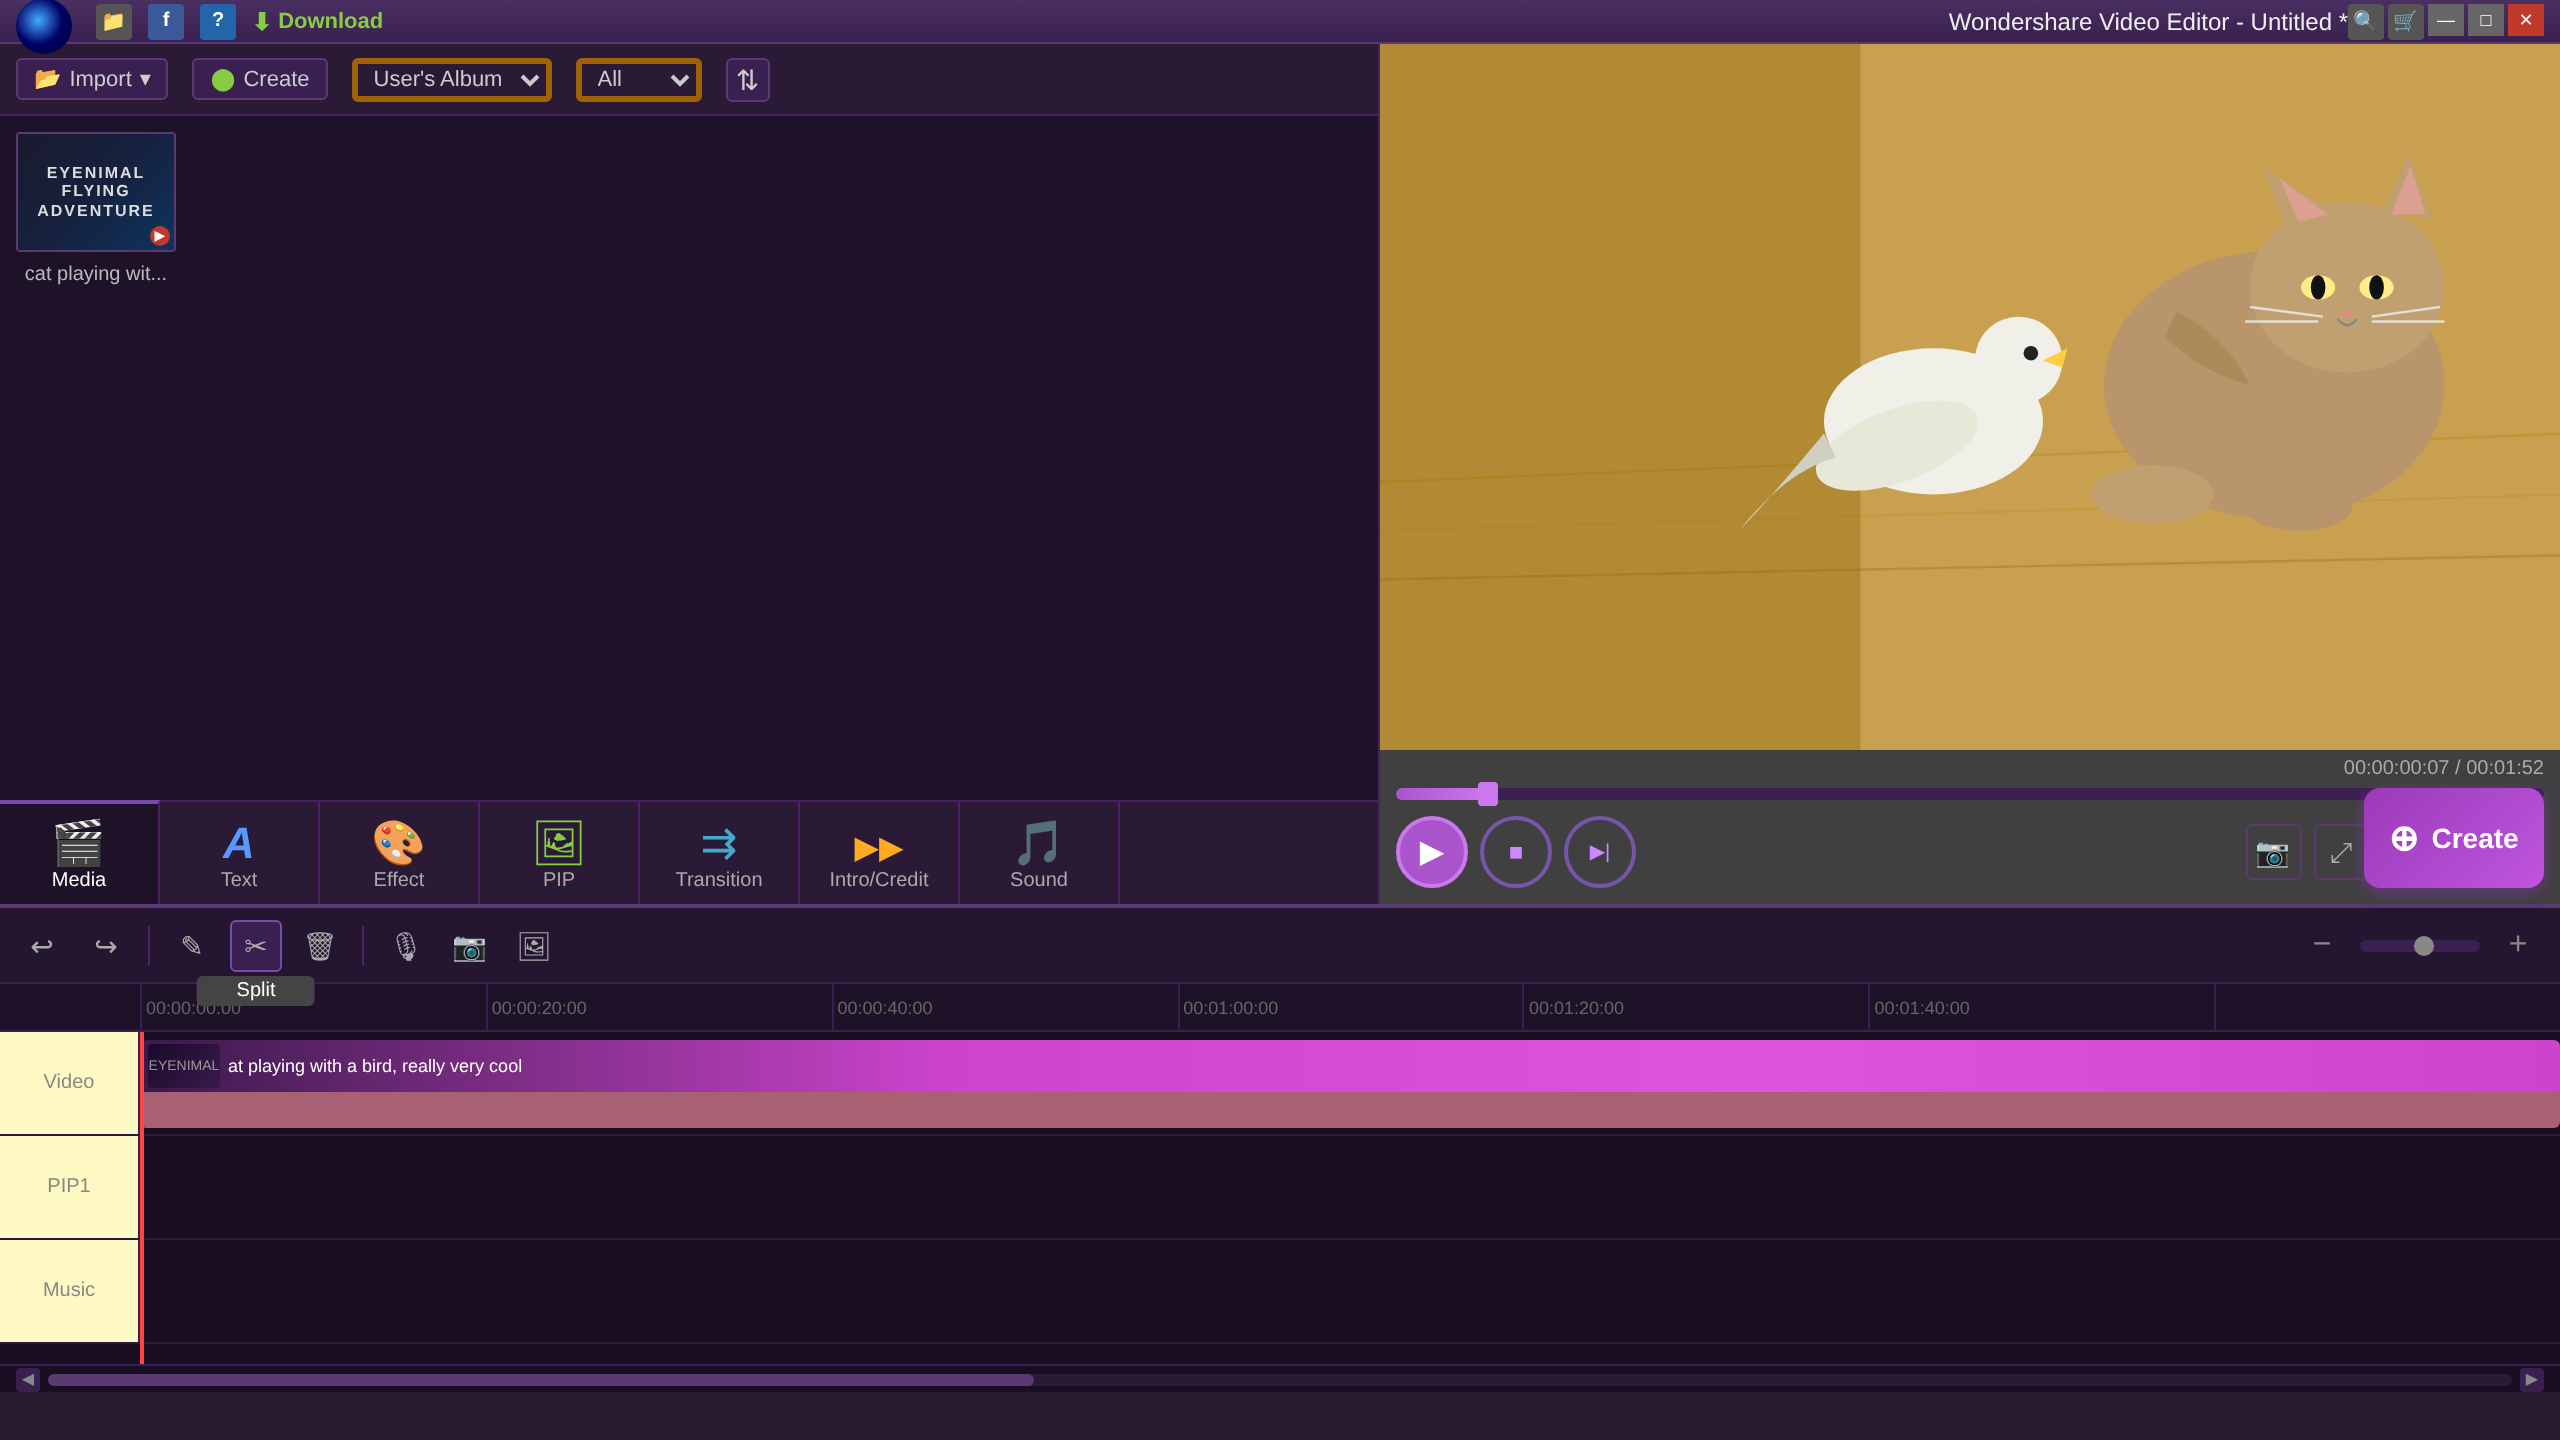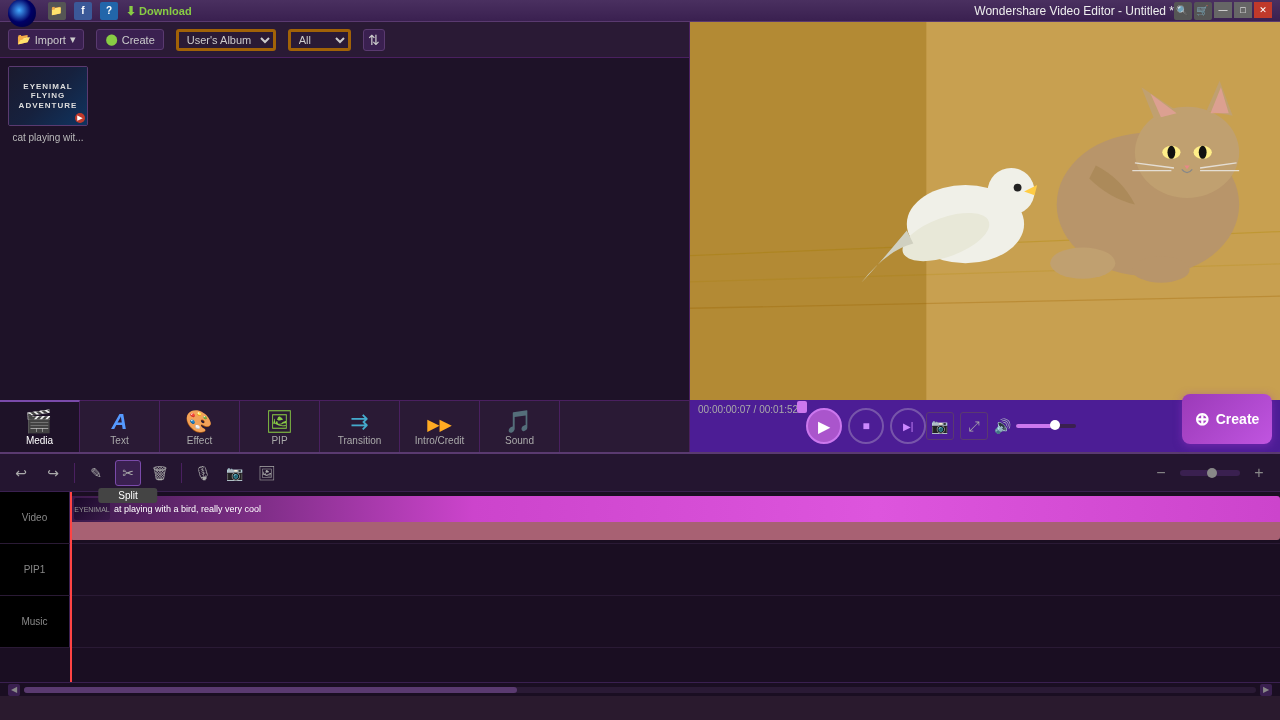--- a/index.html
+++ b/index.html
@@ -262,24 +262,24 @@
     
     .video-frame {
       width: 100%;
       height: 100%;
       background: linear-gradient(135deg, #8B6914, #C8A04A, #D4B56A, #A07020);
       position: relative;
       overflow: hidden;
     }
 
     #preview-controls-bar {
-      background: #4c1d95;
+      background: #404040;
       padding: 4px 8px;
       display: flex;
-      flex-direction: row;
+      flex-direction: column;
       gap: 4px;
     }
     #time-display {
       text-align: right;
       font-size: 10px;
       color: #aaa;
     }
     #seek-bar-container {
       position: relative;
       height: 6px;
@@ -474,21 +474,21 @@
       position: relative;
     }
     .track-row {
       height: 52px;
       display: flex;
       border-bottom: 1px solid #2a1a35;
     }
     .track-label {
       width: 70px;
       min-width: 70px;
-      background: #000000;
+      background: #fef9c3;
       border-right: 1px solid #3a2050;
       display: flex;
       align-items: center;
       justify-content: center;
       font-size: 10px;
       color: #888;
     }
     .track-content {
       flex: 1;
       position: relative;
@@ -830,20 +830,31 @@
         <button class="edit-btn">🖼</button>
       </div>
       <div style="flex:1;"></div>
       <button class="edit-btn" style="font-size:16px; color:#888;">−</button>
       <div style="width:60px; height:6px; background:#3a2050; border-radius:3px; position:relative;">
         <div style="position:absolute; left:45%; width:10px; height:10px; background:#888; border-radius:50%; top:-2px;"></div>
       </div>
       <button class="edit-btn" style="font-size:16px; color:#888;">+</button>
     </div>
 
+    <div id="timeline-ruler">
+      <div class="ruler-marks">
+        <div class="ruler-mark">00:00:00:00</div>
+        <div class="ruler-mark">00:00:20:00</div>
+        <div class="ruler-mark">00:00:40:00</div>
+        <div class="ruler-mark">00:01:00:00</div>
+        <div class="ruler-mark">00:01:20:00</div>
+        <div class="ruler-mark">00:01:40:00</div>
+        <div class="ruler-mark"></div>
+      </div>
+    </div>
 
     <div id="tracks-container" style="position:relative;">
 
       <div class="track-row">
         <div class="track-label">Video</div>
         <div class="track-content">
           <div class="video-clip">
             <div class="clip-top">
               <div class="clip-thumbnail">
                 <div style="width:100%;height:100%;background:linear-gradient(135deg,#1a0a2a,#3a1a4a);display:flex;align-items:center;justify-content:center;font-size:7px;color:#999;">EYENIMAL</div>

